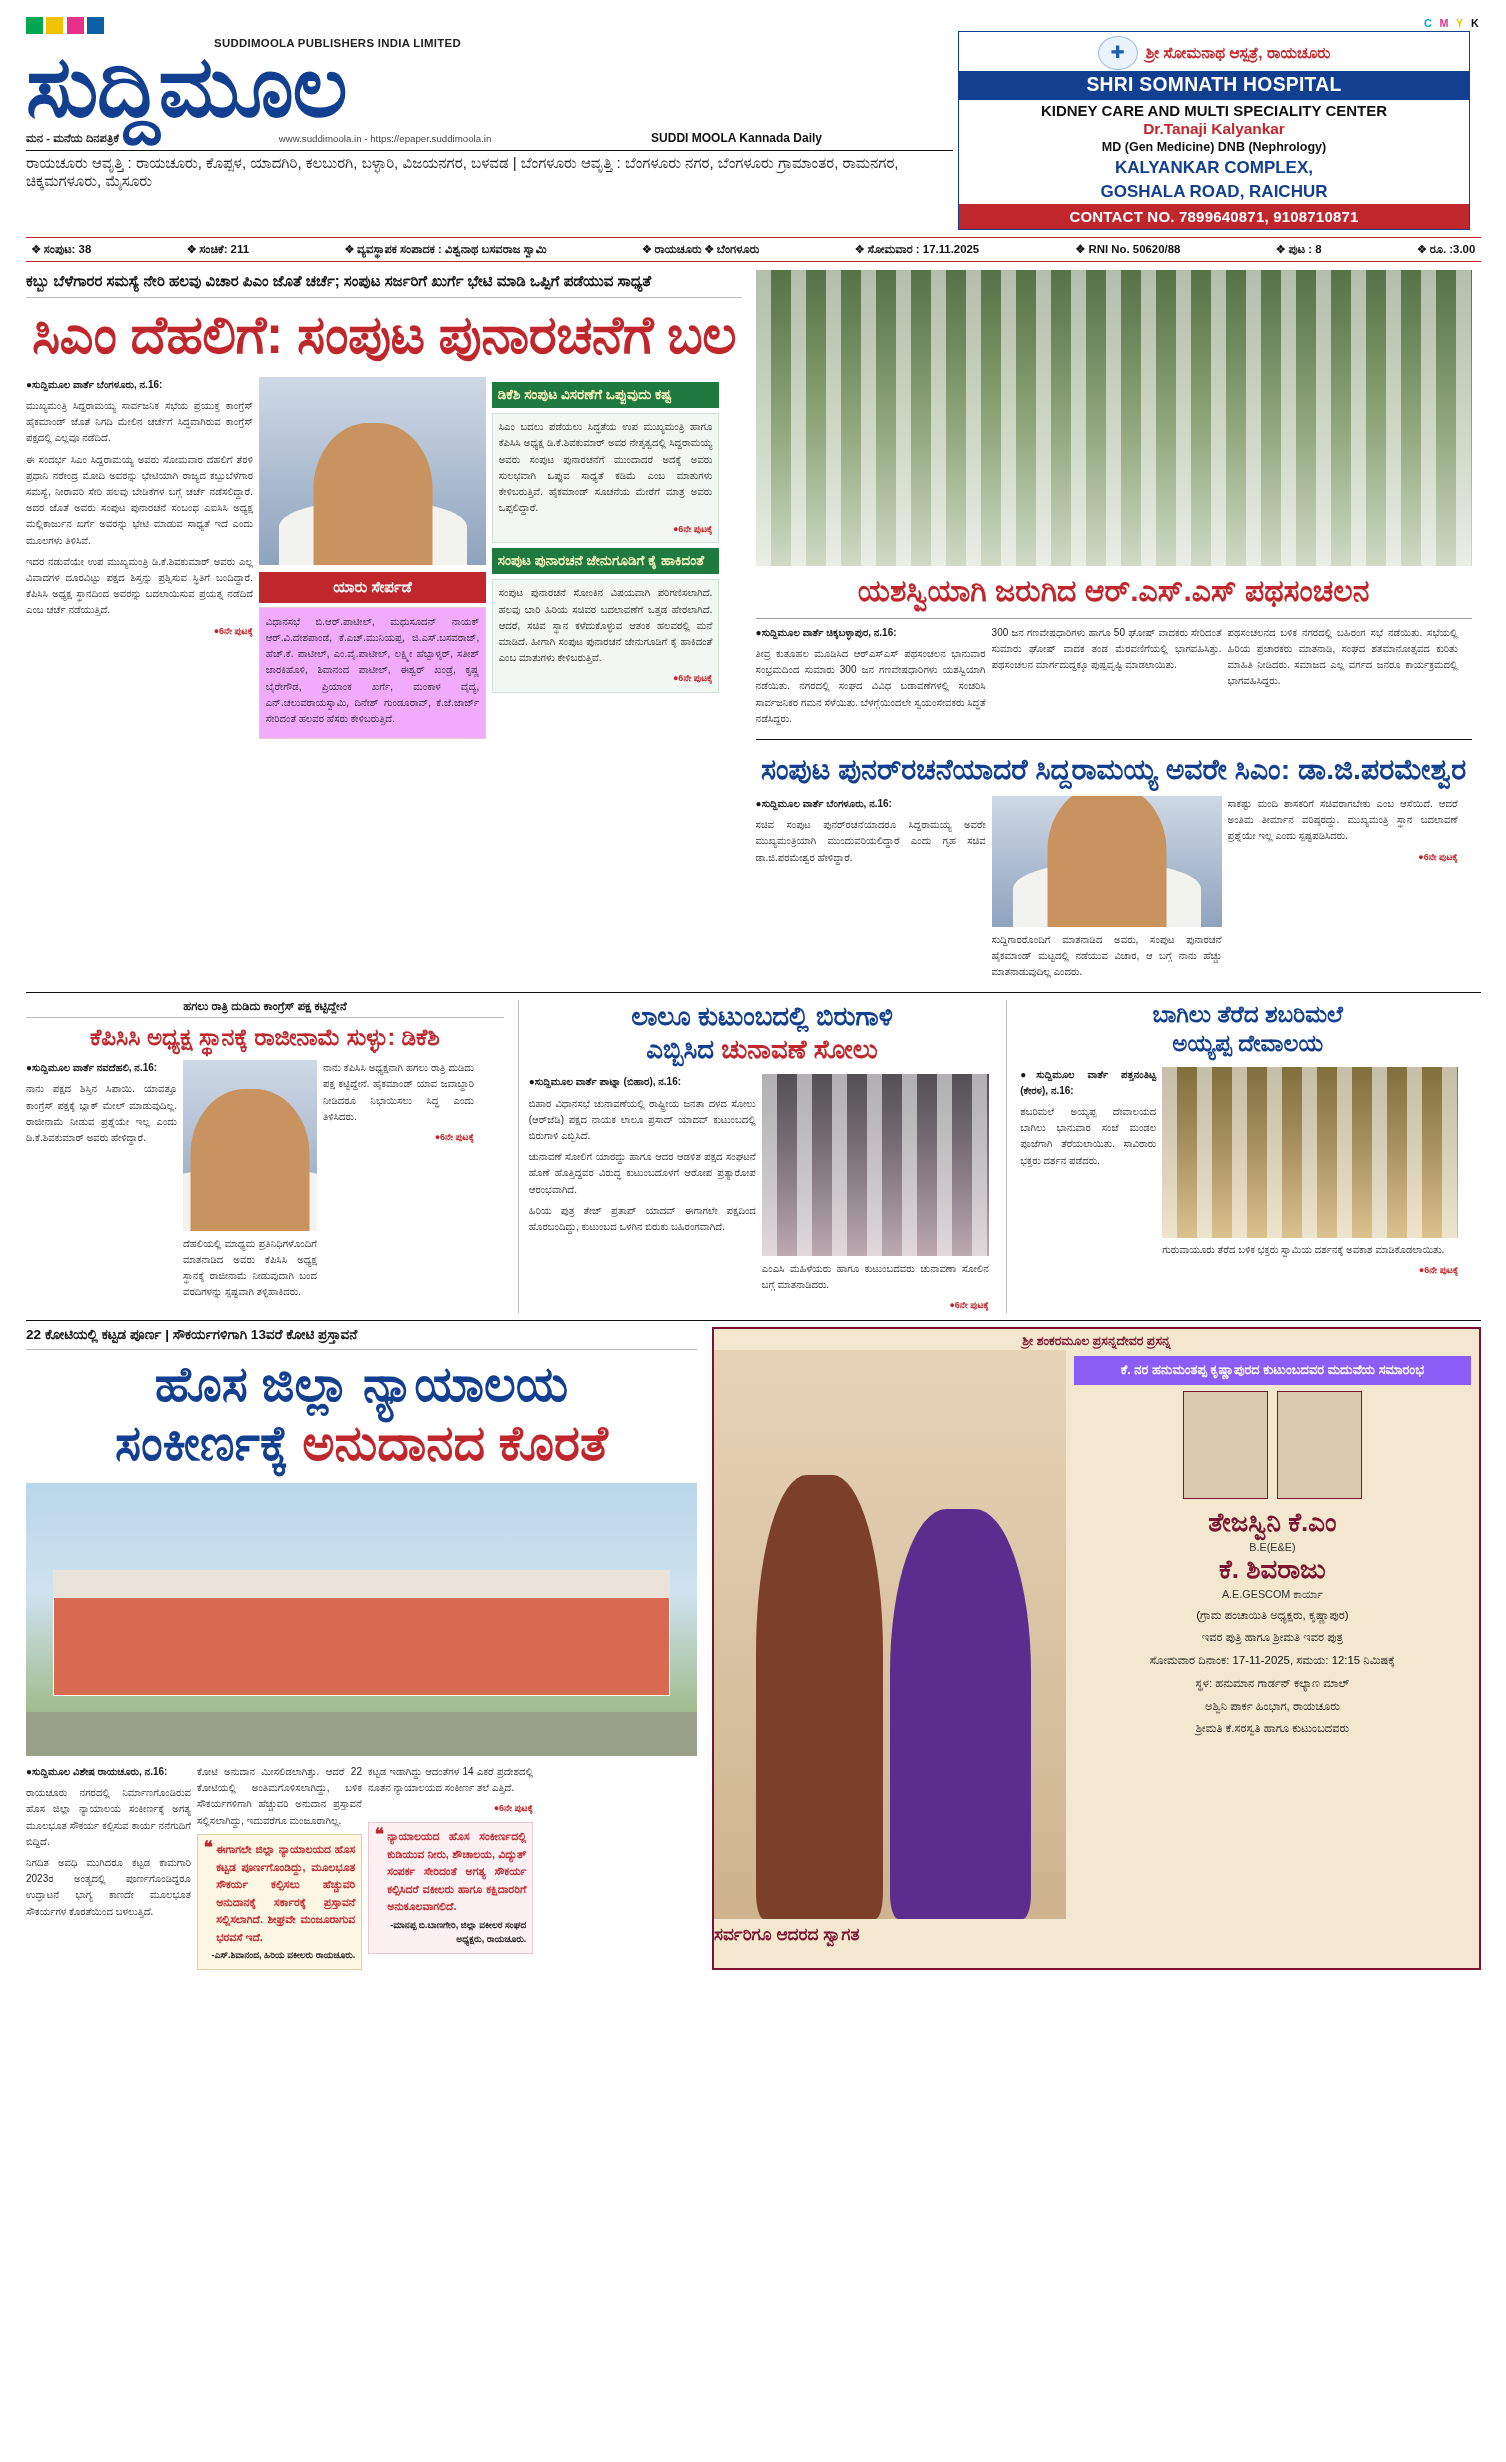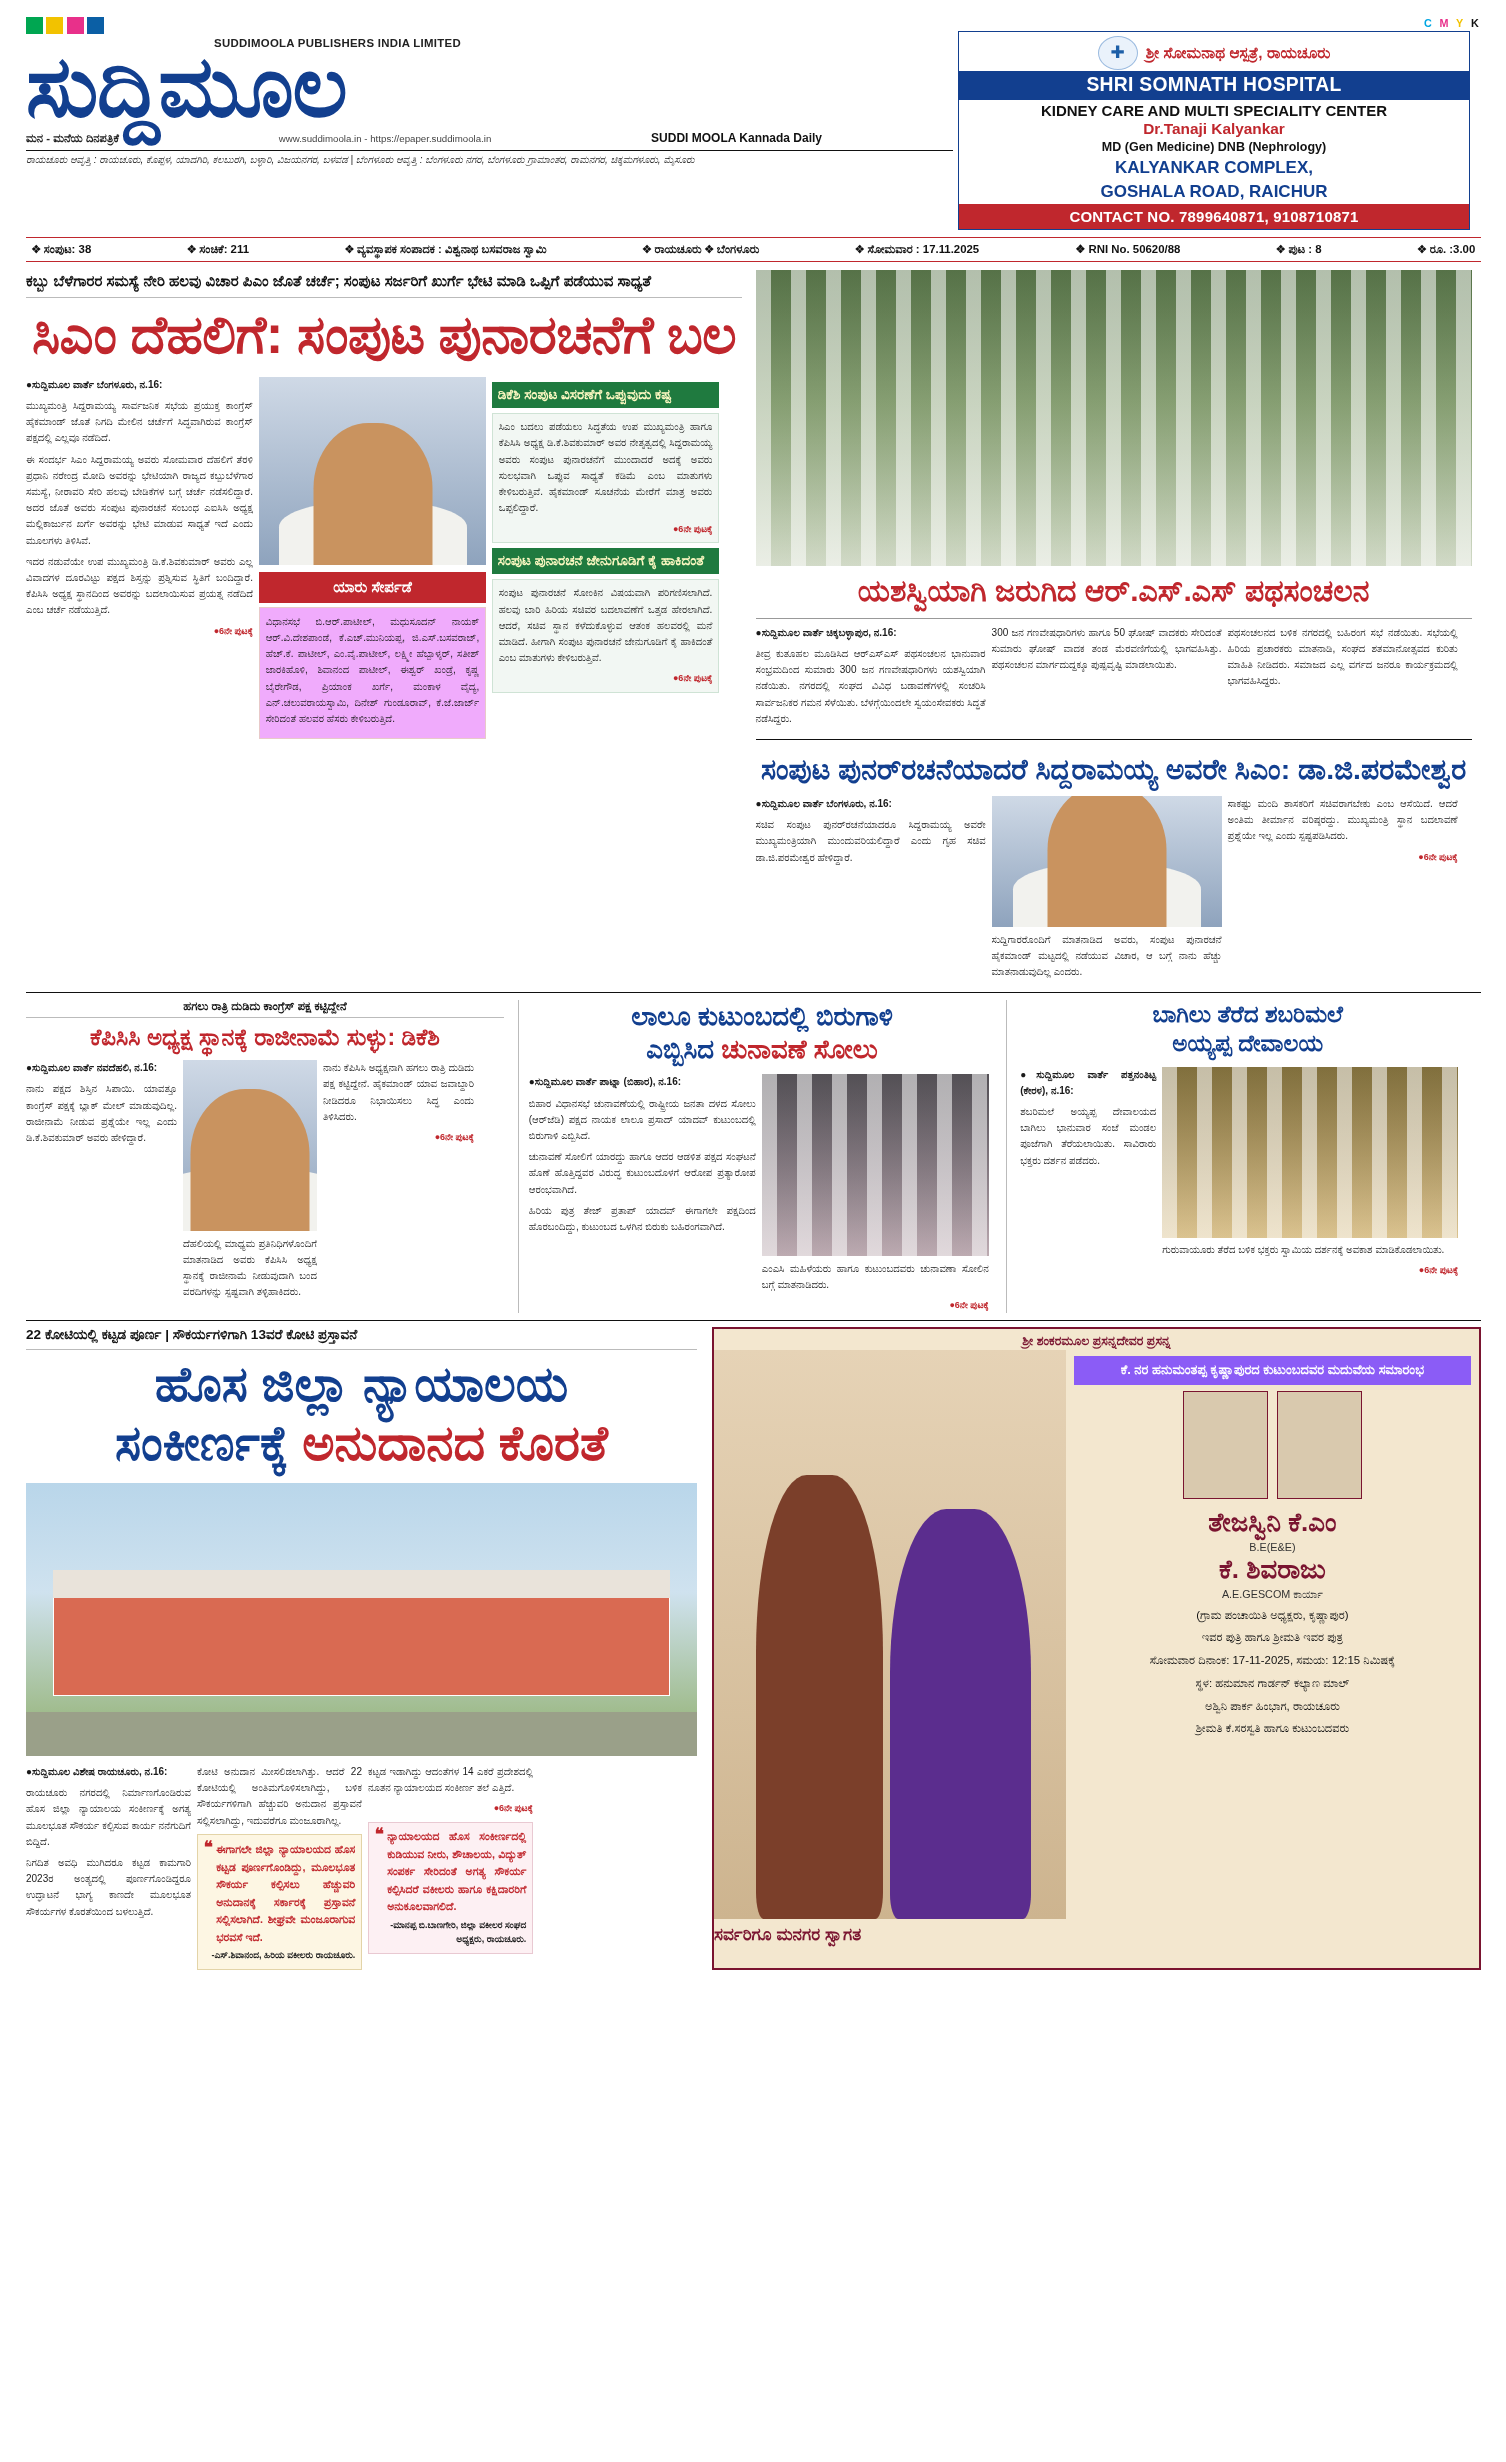--- a/index.html
+++ b/index.html
@@ -45,22 +45,22 @@
   }
   .logo-sub {
     display:flex; justify-content:space-between; align-items:baseline;
     margin-top: 2.3px; width: 796px;
   }
   .logo-tag { font-size: 11.4px; color:#222; font-weight:700; }
   .logo-url { font-size: 9.7px; color:#444; }
   .logo-eng { font-size: 12px; color:#111; font-weight:700; }
   .mast-rule { border-top: 1.1px solid #111; margin-top: 4.5px; }
   .cities {
-    display:flex; gap:0; font-size:10px; color:#222; padding: 3.4px 0 2.3px 0;
-    align-items:center; flex-wrap:wrap;font-style:italic;
+    display:flex; gap:0; font-size:15px; color:#222; padding: 3.4px 0 2.3px 0;
+    align-items:center; flex-wrap:wrap;
   }
 
   
   .mast-ad {
     width: 512px;
     border: 1.7px solid #123f8f;
     background: #fff;
     text-align:center;
     overflow:hidden;
   }
@@ -474,18 +474,18 @@
           <div class="wed-name">ಕೆ. ಶಿವರಾಜು</div>
           <div class="wed-sub">A.E.GESCOM ಕಾರ್ಯಾ</div>
           <div class="wed-det">(ಗ್ರಾಮ ಪಂಚಾಯಿತಿ ಅಧ್ಯಕ್ಷರು, ಕೃಷ್ಣಾಪುರ)</div>
           <div class="wed-det">ಇವರ ಪುತ್ರಿ ಹಾಗೂ ಶ್ರೀಮತಿ ಇವರ ಪುತ್ರ</div>
           <div class="wed-det">ಸೋಮವಾರ ದಿನಾಂಕ: 17-11-2025, ಸಮಯ: 12:15 ನಿಮಿಷಕ್ಕೆ</div>
           <div class="wed-det">ಸ್ಥಳ: ಹನುಮಾನ ಗಾರ್ಡನ್ ಕಲ್ಯಾಣ ಮಾಲ್</div>
           <div class="wed-det">ಅಶ್ವಿನಿ ಪಾರ್ಕ ಹಿಂಭಾಗ, ರಾಯಚೂರು</div>
           <div class="wed-det">ಶ್ರೀಮತಿ ಕೆ.ಸರಸ್ವತಿ ಹಾಗೂ ಕುಟುಂಬದವರು</div>
         </div>
       </div>
-      <div class="wed-foot">ಸರ್ವರಿಗೂ ಮನಗರ ಸ್ವಾಗತ</div>
+      <div class="wed-foot">ಸರ್ವರಿಗೂ ಆದರದ ಸ್ವಾಗತ</div>
     </div>
   </div>
 
 </div>
 
 
 </body></html>

